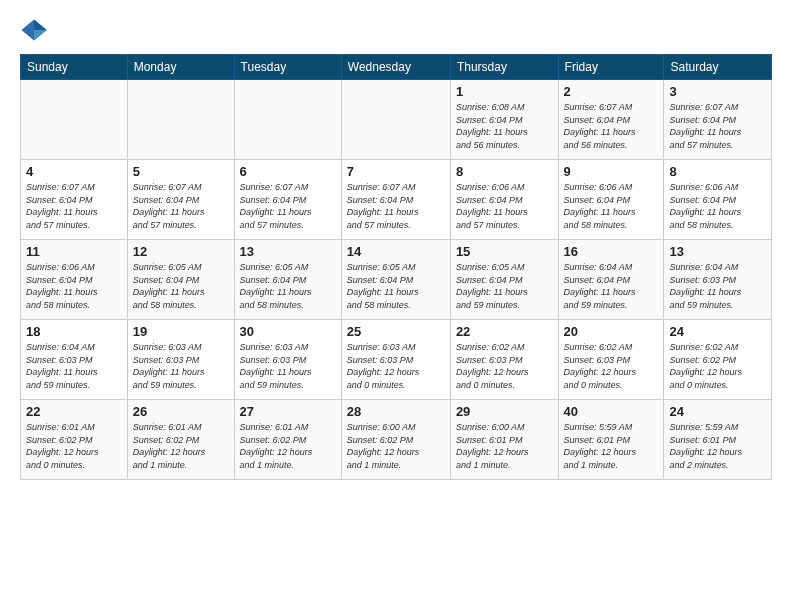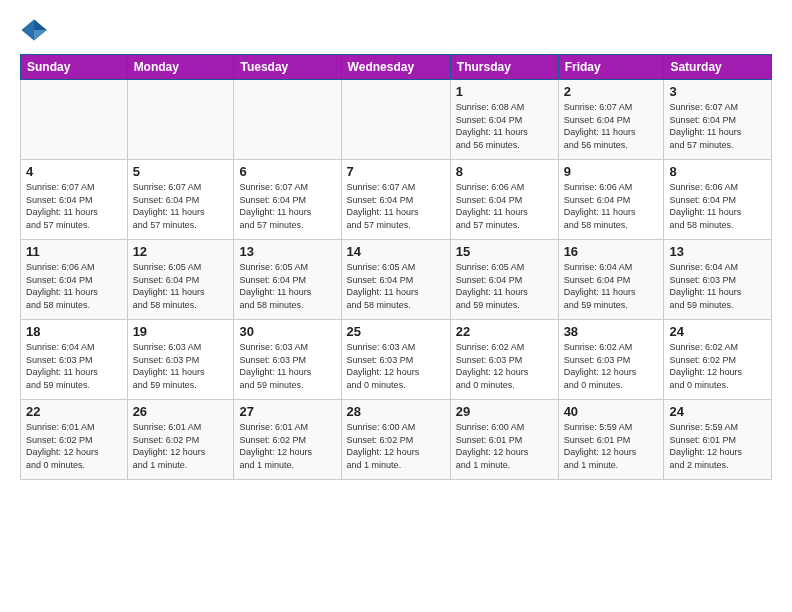--- a/index.html
+++ b/index.html
@@ -41,26 +41,26 @@
     .subtitle {
       font-size: 14px;
       color: #555;
     }
     .calendar {
       width: 100%;
       border-collapse: collapse;
       font-size: 10px;
     }
     .calendar thead th {
-      background: #a21caf;
+      background: #0c4a6e;
       color: #fff;
       text-align: left;
       padding: 5px 6px;
       font-size: 12px;
-      font-weight: bold;
+      font-weight: normal;
       border: 1px solid #1a5a99;
     }
     .calendar tbody td {
       vertical-align: top;
       border: 1px solid #ccc;
       padding: 4px 5px;
       width: 113px;
       height: 80px;
       background: #fff;
     }
@@ -74,20 +74,21 @@
       font-size: 13px;
       font-weight: bold;
       color: #222;
       display: block;
       margin-bottom: 2px;
     }
     .day-info {
       font-size: 9px;
       color: #333;
       line-height: 1.4;
+      font-style: italic;
     }
     .empty {
       background: #f9f9f9;
     }
   </style>
 </head>
 <body>
 
 <div class="page">
   <div class="header">
@@ -214,21 +215,21 @@
           </td>
           <td>
             <span class="day-num">25</span>
             <div class="day-info">Sunrise: 6:03 AM<br>Sunset: 6:03 PM<br>Daylight: 12 hours<br>and 0 minutes.</div>
           </td>
           <td>
             <span class="day-num">22</span>
             <div class="day-info">Sunrise: 6:02 AM<br>Sunset: 6:03 PM<br>Daylight: 12 hours<br>and 0 minutes.</div>
           </td>
           <td>
-            <span class="day-num">38</span>
+            <span class="day-num">20</span>
             <div class="day-info">Sunrise: 6:02 AM<br>Sunset: 6:03 PM<br>Daylight: 12 hours<br>and 0 minutes.</div>
           </td>
           <td>
             <span class="day-num">24</span>
             <div class="day-info">Sunrise: 6:02 AM<br>Sunset: 6:02 PM<br>Daylight: 12 hours<br>and 0 minutes.</div>
           </td>
         </tr>
         <tr>
           <td>
             <span class="day-num">22</span>

